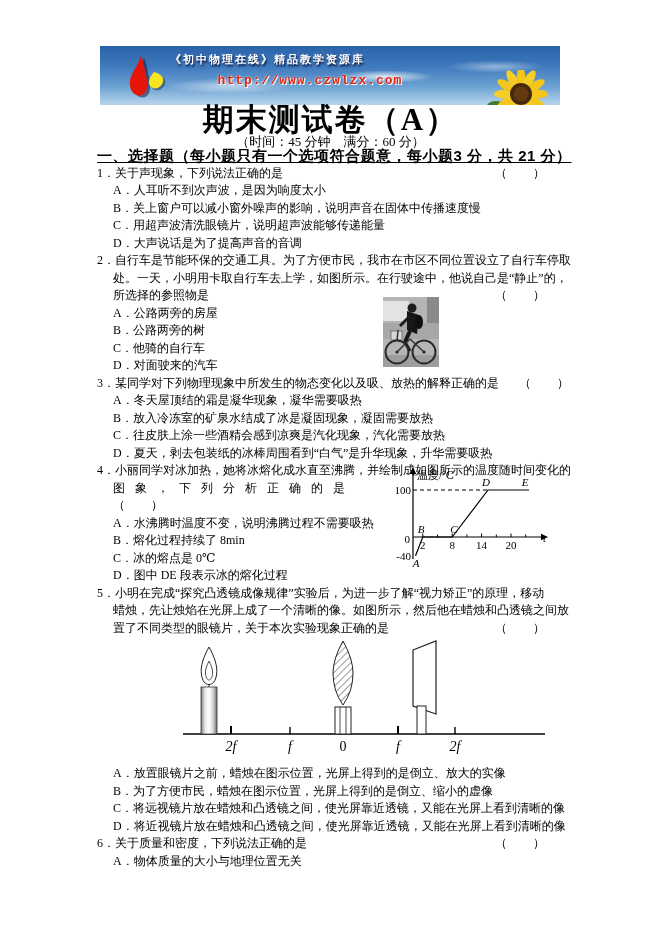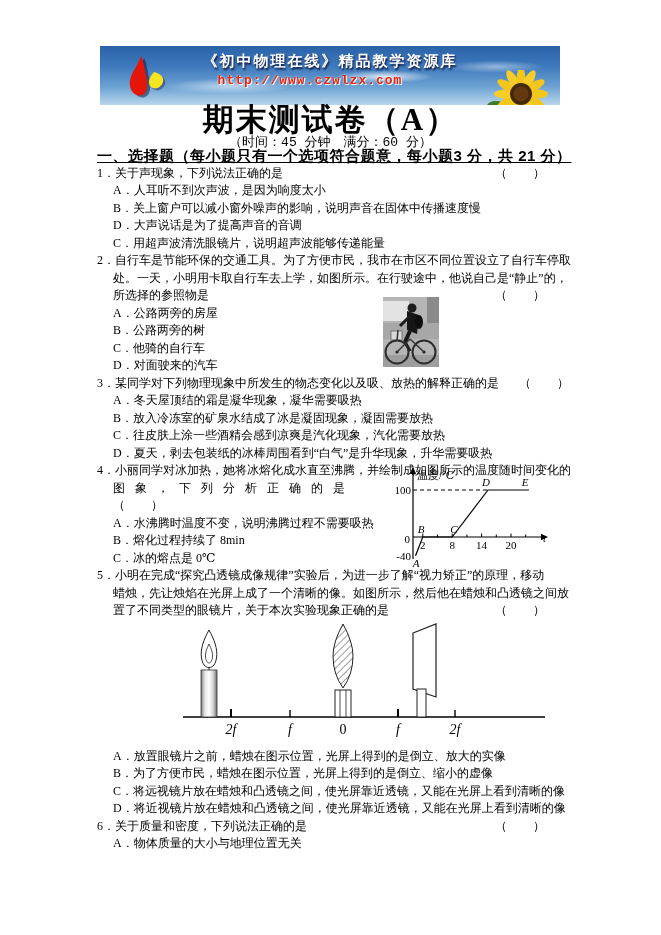--- a/index.html
+++ b/index.html
@@ -10,38 +10,38 @@
   
   .banner {
     position:absolute; left:100px; top:46px; width:460px; height:59px; overflow:hidden;
     background:
       radial-gradient(70px 9px at 62% 52%, rgba(255,255,255,.80), rgba(255,255,255,0) 70%),
       radial-gradient(90px 11px at 28% 68%, rgba(255,255,255,.55), rgba(255,255,255,0) 70%),
       radial-gradient(70px 9px at 86% 35%, rgba(255,255,255,.45), rgba(255,255,255,0) 70%),
       linear-gradient(180deg,#2a62a8 0%,#3f7abd 35%,#6ea3d4 70%,#b9d6ec 100%);
   }
   .banner-title {
-    position:absolute; top:6px; left:70px; right:70px; text-align:center;
-    color:#fff; font-size:15px; font-weight:bold; letter-spacing:2px; white-space:nowrap;
+    position:absolute; top:6px; left:70px; right:70px; text-align:left;
+    color:#fff; font-size:11px; font-weight:bold; letter-spacing:2px; white-space:nowrap;
     text-shadow:1px 2px 2px rgba(0,0,40,.85);
   }
   .banner-url {
     position:absolute; top:27px; left:40px; right:80px; text-align:center;
     color:#e42410; font-size:13px; font-weight:bold; letter-spacing:1px; white-space:nowrap;
     font-family:"Liberation Mono","DejaVu Sans Mono",monospace;
     text-shadow:0 0 2px #fff,1px 1px 0 rgba(255,255,255,.9);
   }
   .logo-svg { position:absolute; left:16px; top:6px; }
   .sunflower-svg { position:absolute; right:4px; top:24px; }
   
   .title {
     position:absolute; top:99px; left:0; width:100%; text-align:center;
     font-size:31px; font-weight:bold; letter-spacing:2px;
   }
-  .subtitle { position:absolute; top:133px; left:0; width:100%; text-align:center; font-size:13px;font-family:Liberation Mono, monospace; }
+  .subtitle { position:absolute; top:133px; left:0; width:100%; text-align:center; font-size:13px; }
   
   .content { position:absolute; left:97px; top:147px; width:468px; font-size:12px; }
   .ln { height:17.5px; line-height:17.5px; white-space:nowrap; }
   .flex { display:flex; justify-content:space-between;gap:20px; }
   .ind { padding-left:16px; }
   .sec { font-weight:bold; font-family:"Liberation Sans","DejaVu Sans",sans-serif; font-size:15px; letter-spacing:.5px;text-decoration:underline; }
   .sp { letter-spacing:10px; }
   .br { display:inline-flex; flex:none; justify-content:space-between; width:50px; margin-right:20px; }
   .br2 { display:inline-flex; justify-content:space-between; width:50px; }
   .fig5 { position:relative; height:128px; }
@@ -94,22 +94,22 @@
 
     <div class="ln flex">
       <span>1．关于声现象，下列说法正确的是</span>
       <span class="br">
           <span>（</span>
           <span>）</span>
         </span>
     </div>
     <div class="ln ind">A．人耳听不到次声波，是因为响度太小</div>
     <div class="ln ind">B．关上窗户可以减小窗外噪声的影响，说明声音在固体中传播速度慢</div>
+    <div class="ln ind">C．用超声波清洗眼镜片，说明超声波能够传递能量</div>
     <div class="ln ind">D．大声说话是为了提高声音的音调</div>
-    <div class="ln ind">C．用超声波清洗眼镜片，说明超声波能够传递能量</div>
 
     <div class="ln">2．自行车是节能环保的交通工具。为了方便市民，我市在市区不同位置设立了自行车停取</div>
     <div class="ln ind">处。一天，小明用卡取自行车去上学，如图所示。在行驶途中，他说自己是“静止”的，</div>
     <div class="ln flex ind">
       <span>所选择的参照物是</span>
       <span class="br">
           <span>（</span>
           <span>）</span>
         </span>
     </div>
@@ -134,20 +134,21 @@
     <div class="ln ind sp">图象，下列分析正确的是</div>
     <div class="ln ind">
       <span class="br2">
           <span>（</span>
           <span>）</span>
         </span>
     </div>
     <div class="ln ind">A．水沸腾时温度不变，说明沸腾过程不需要吸热</div>
     <div class="ln ind">B．熔化过程持续了 8min</div>
     <div class="ln ind">C．冰的熔点是 0℃</div>
+    <div class="ln ind">D．图中 DE 段表示冰的熔化过程</div>
 
     <div class="ln">5．小明在完成“探究凸透镜成像规律”实验后，为进一步了解“视力矫正”的原理，移动</div>
     <div class="ln ind">蜡烛，先让烛焰在光屏上成了一个清晰的像。如图所示，然后他在蜡烛和凸透镜之间放</div>
     <div class="ln flex ind">
       <span>置了不同类型的眼镜片，关于本次实验现象正确的是</span>
       <span class="br">
           <span>（</span>
           <span>）</span>
         </span>
     </div>

